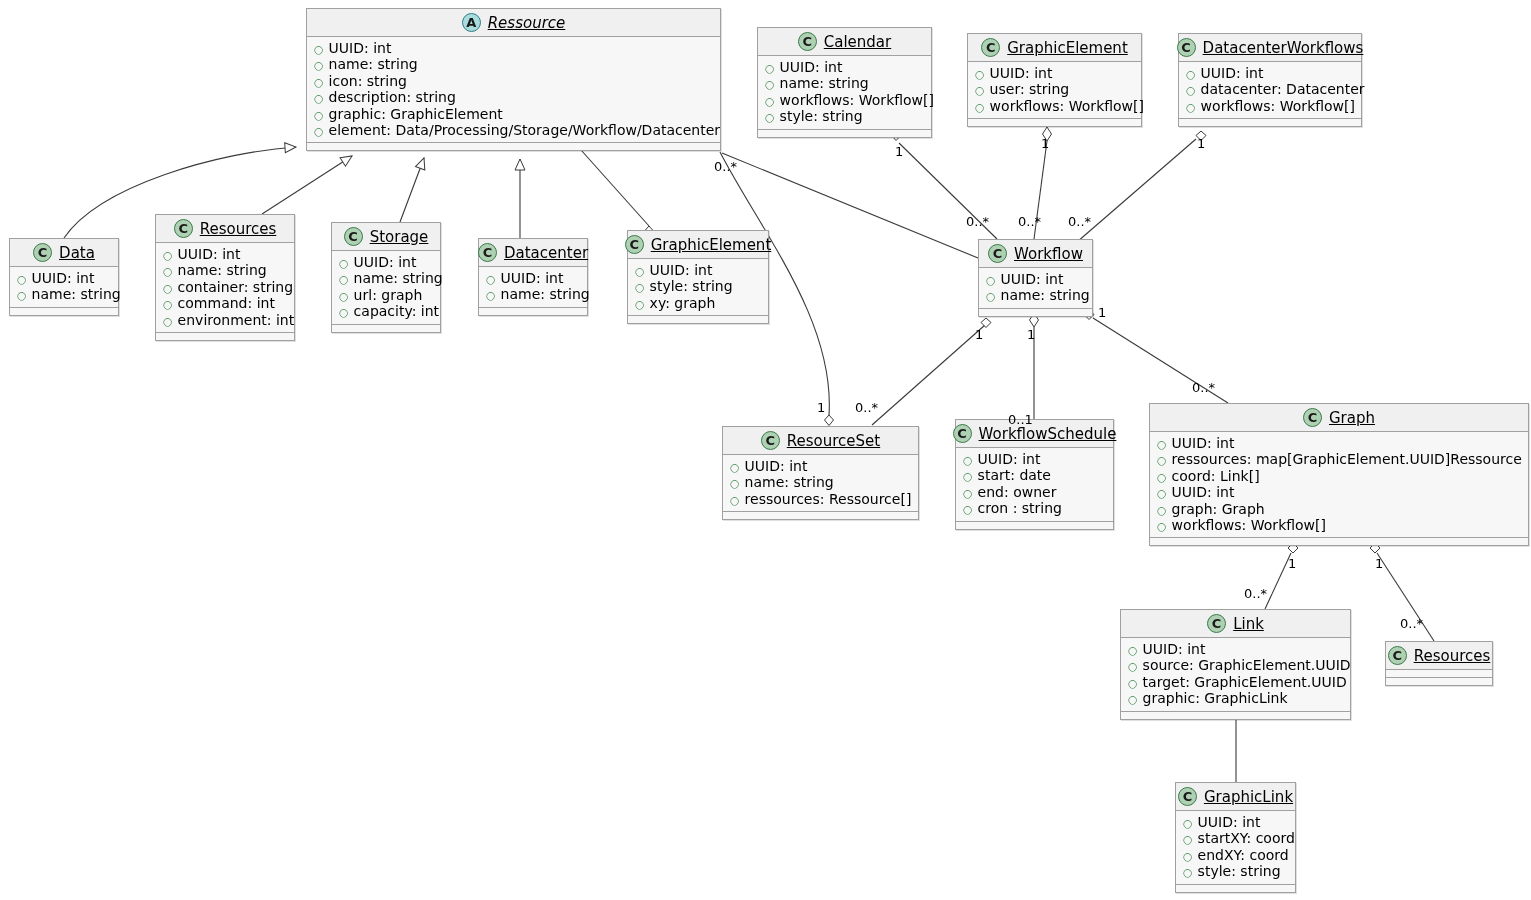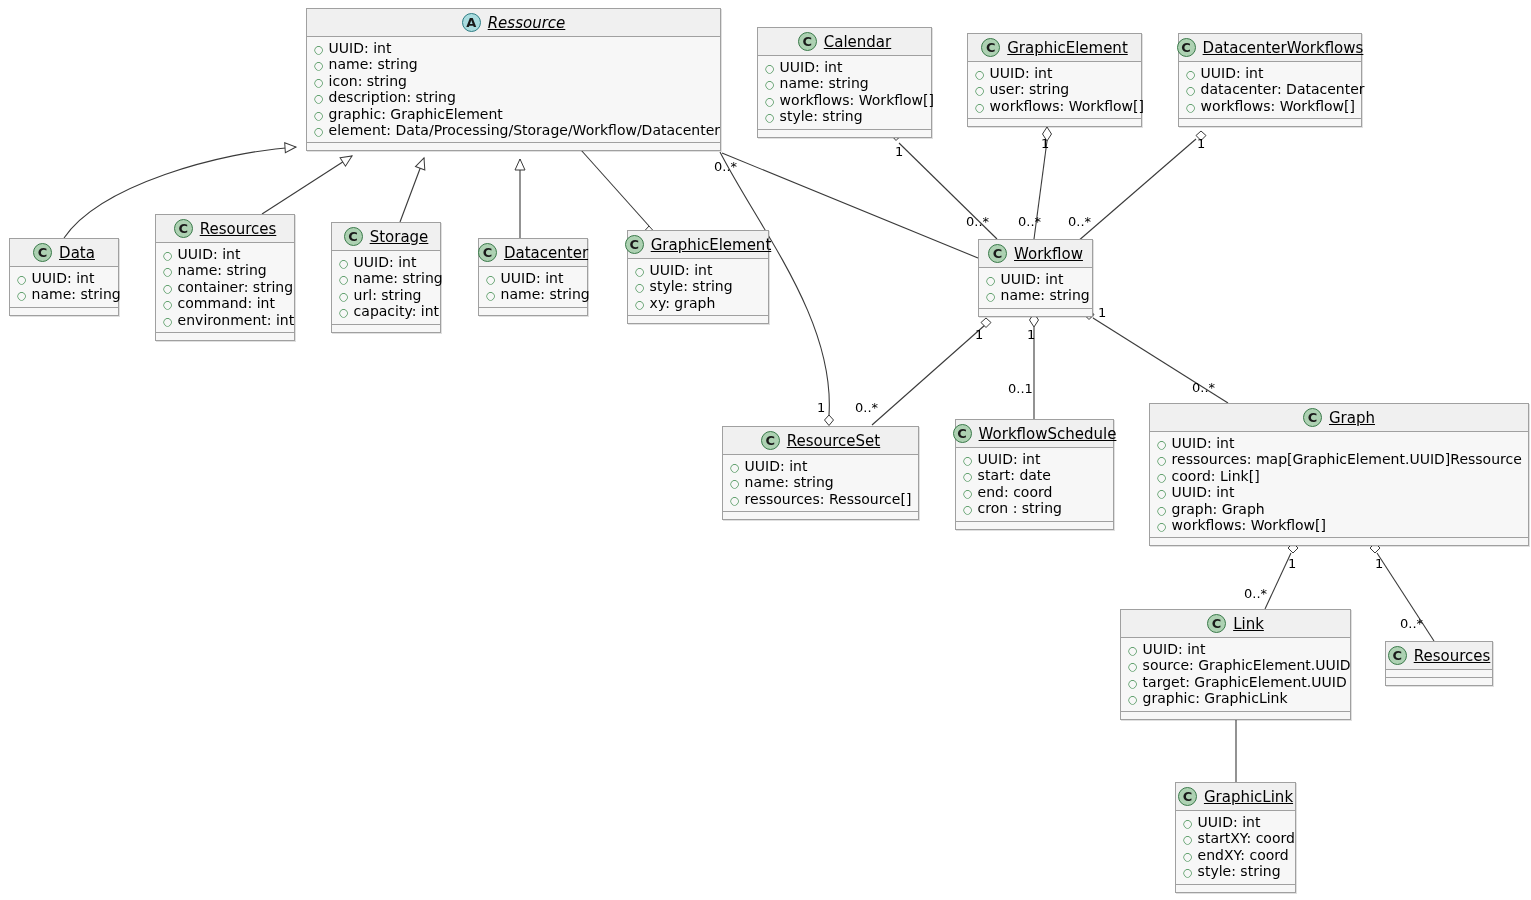--- a/index.html
+++ b/index.html
@@ -323,21 +323,21 @@
           <div class="attr">
             <span class="vis">○</span>
             <span>UUID: int</span>
           </div>
           <div class="attr">
             <span class="vis">○</span>
             <span>name: string</span>
           </div>
           <div class="attr">
             <span class="vis">○</span>
-            <span>url: string</span>
+            <span>url: graph</span>
           </div>
           <div class="attr">
             <span class="vis">○</span>
             <span>capacity: int</span>
           </div>
         </div>
         <div class="uml-methods"></div>
       </div>
       <div class="uml-class" style="left: 478px; top: 238px; width: 110px;">
         <div class="uml-header">
@@ -424,21 +424,21 @@
           <div class="attr">
             <span class="vis">○</span>
             <span>UUID: int</span>
           </div>
           <div class="attr">
             <span class="vis">○</span>
             <span>start: date</span>
           </div>
           <div class="attr">
             <span class="vis">○</span>
-            <span>end: coord</span>
+            <span>end: owner</span>
           </div>
           <div class="attr">
             <span class="vis">○</span>
             <span>cron : string</span>
           </div>
         </div>
         <div class="uml-methods"></div>
       </div>
       <div class="uml-class" style="left: 1149px; top: 403px; width: 380px;">
         <div class="uml-header">
@@ -537,21 +537,21 @@
       <div class="mult" style="left: 817px; top: 401px;">1</div>
       <div class="mult" style="left: 855px; top: 401px;">0..*</div>
       <div class="mult" style="left: 895px; top: 145px;">1</div>
       <div class="mult" style="left: 966px; top: 215px;">0..*</div>
       <div class="mult" style="left: 1041px; top: 137px;">1</div>
       <div class="mult" style="left: 1018px; top: 215px;">0..*</div>
       <div class="mult" style="left: 1197px; top: 137px;">1</div>
       <div class="mult" style="left: 1068px; top: 215px;">0..*</div>
       <div class="mult" style="left: 975px; top: 328px;">1</div>
       <div class="mult" style="left: 1027px; top: 328px;">1</div>
-      <div class="mult" style="left: 1008px; top: 382px;">0..1</div>
+      <div class="mult" style="left: 1008px; top: 413px;">0..1</div>
       <div class="mult" style="left: 1098px; top: 306px;">1</div>
       <div class="mult" style="left: 1192px; top: 381px;">0..*</div>
       <div class="mult" style="left: 1288px; top: 557px;">1</div>
       <div class="mult" style="left: 1244px; top: 587px;">0..*</div>
       <div class="mult" style="left: 1375px; top: 557px;">1</div>
       <div class="mult" style="left: 1400px; top: 617px;">0..*</div>
     </div>
 
 </div>
 

